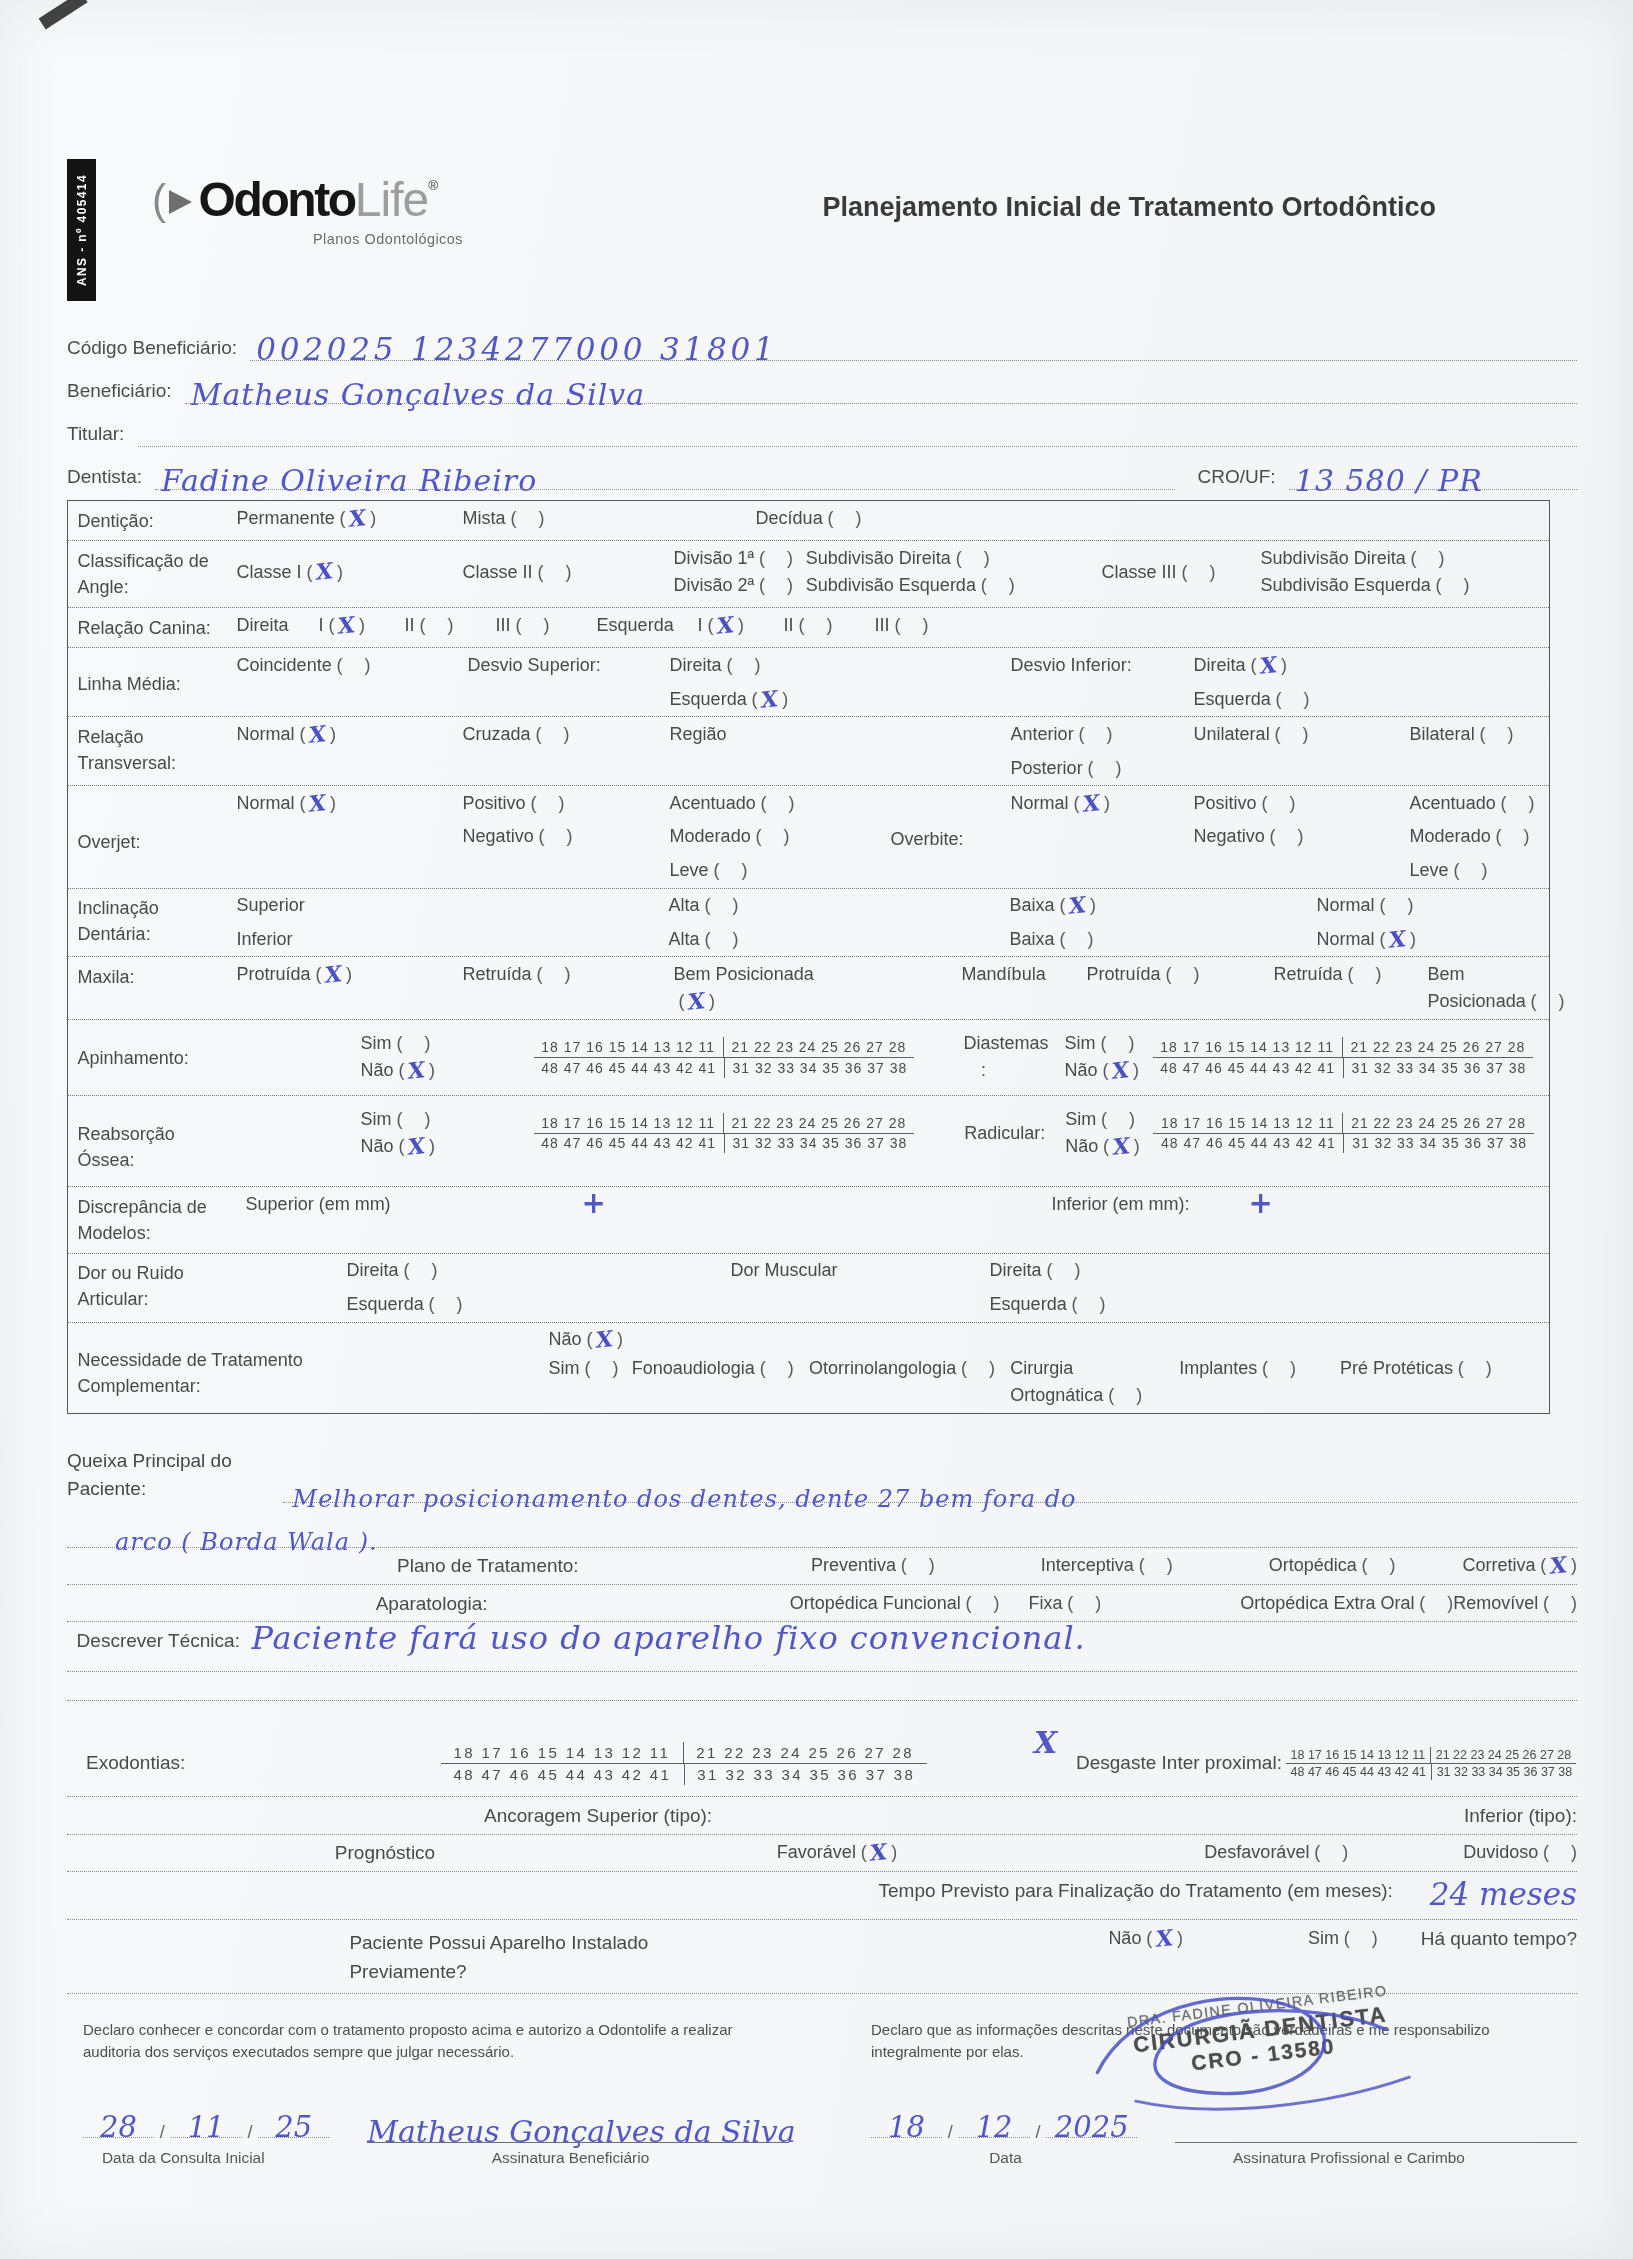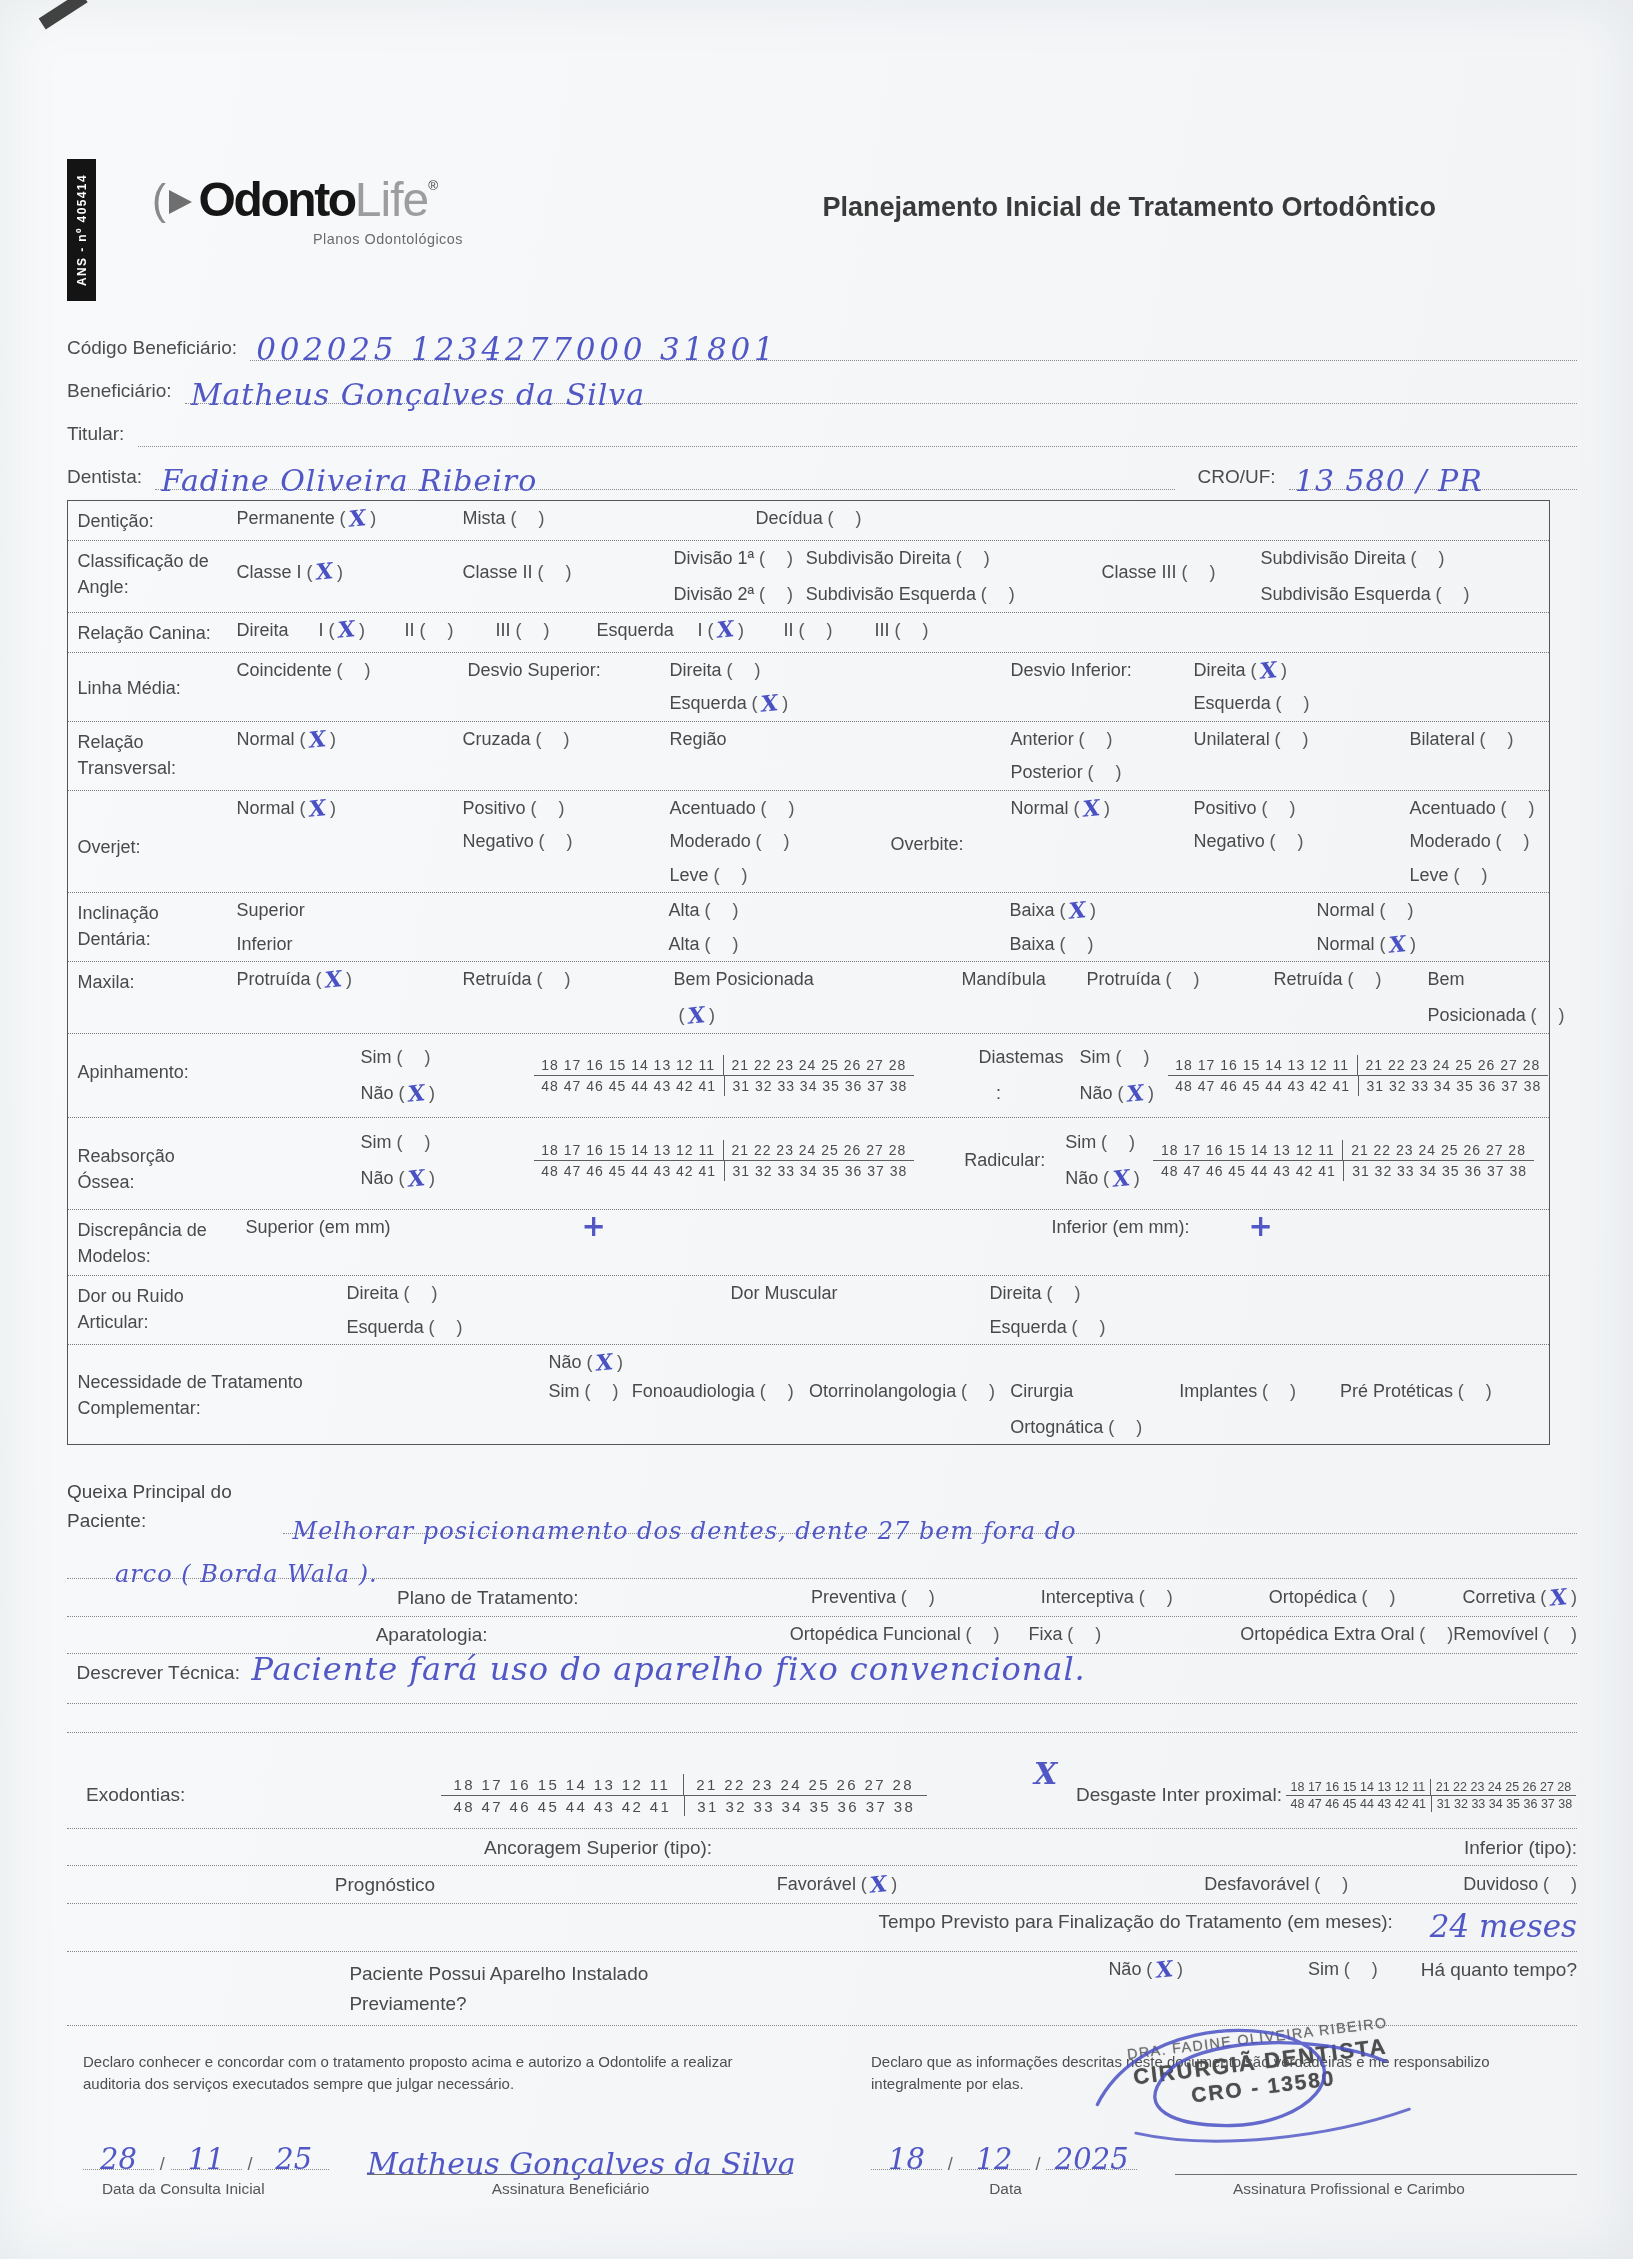--- a/index.html
+++ b/index.html
@@ -36,21 +36,21 @@
   .fill .hand.code { font-size:31px; letter-spacing:3.8px; bottom:-6.7px; }
 
   
   .formbox { margin:9.6px 83px 0 67px; border:1.9px solid #555; }
   .frow { display:flex; border-top:1.4px dotted #777; padding:6.7px 7.7px 6.7px 9.6px; align-items:flex-start; }
   .frow:first-child { border-top:none; }
   .flabel { width:159px; flex:none; color:#4a4a4a; line-height:1.45; }
   .cols { display:flex; flex:1; align-items:flex-start; }
   .col { flex:none; }
   .stack { display:flex; flex-direction:column; gap:12.5px; }
-  .stack.tight { gap:15px;justify-content:flex-end; }
+  .stack.tight { gap:6px;justify-content:flex-end; }
   .opt { white-space:nowrap; display:inline-block; }
   .ol { color:#4a4a4a; }
   .ob { display:inline-block; color:#5a5a5a; }
   .ob::before { content:"("; padding:0 3.8px 0 4.8px; }
   .ob::after  { content:")"; padding-left:3.8px; }
   .mk { display:inline-block; min-width:14.4px; text-align:center; font-family:"DejaVu Serif", serif;
         font-style:italic; font-weight:bold; font-size:22px; line-height:11.5px; color:#4a51c3;
         transform:rotate(-6deg); vertical-align:-1.9px; }
   .lab-mid { padding-top:36px; }
 
@@ -318,21 +318,21 @@
         <div class="teeth" style="width:423px">
           <div class="tr">
               <span>18 17 16 15 14 13 12 11</span>
               <span>21 22 23 24 25 26 27 28</span>
             </div>
           <div class="tr">
               <span>48 47 46 45 44 43 42 41</span>
               <span>31 32 33 34 35 36 37 38</span>
             </div>
         </div>
-        <span class="col stack tight" style="width:101px;margin-left:22px;text-align:left">
+        <span class="col stack tight" style="width:101px;margin-left:7px;text-align:left">
           <span class="ol">Diastemas</span>
           <span class="ol" style="padding-left:17.3px">:</span>
         </span>
         <span class="col stack tight" style="width:88px">
           <span class="opt"><span class="ol">Sim</span><span class="ob"><span class="mk"></span></span></span>
           <span class="opt"><span class="ol">Não</span><span class="ob"><span class="mk">X</span></span></span>
         </span>
         <div class="teeth" style="width:423px">
           <div class="tr">
               <span>18 17 16 15 14 13 12 11</span>

